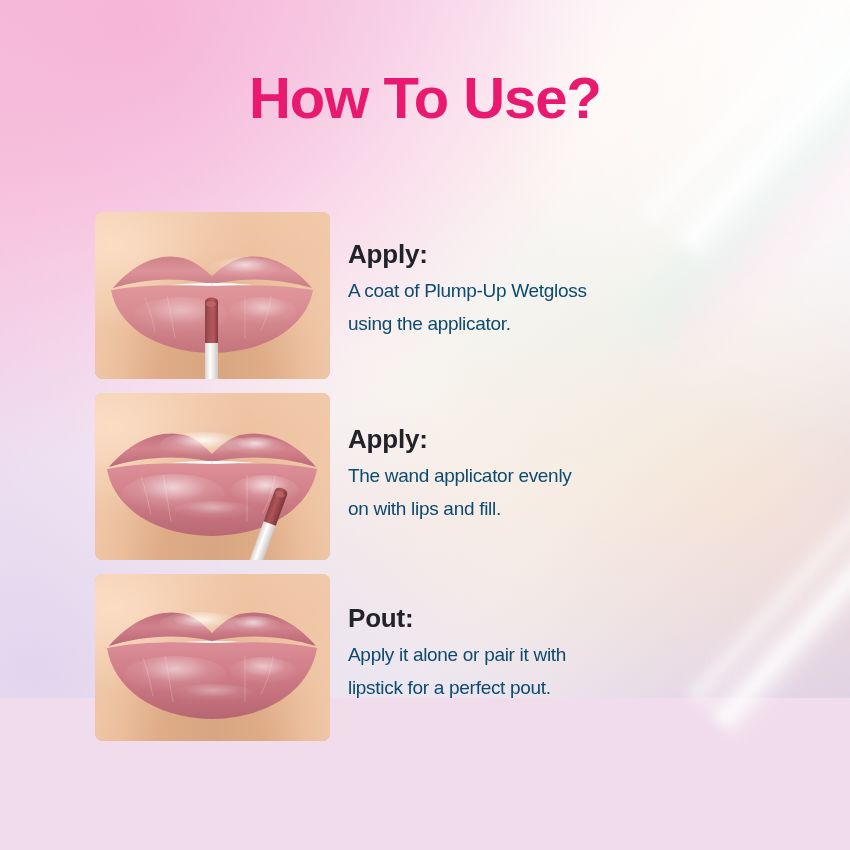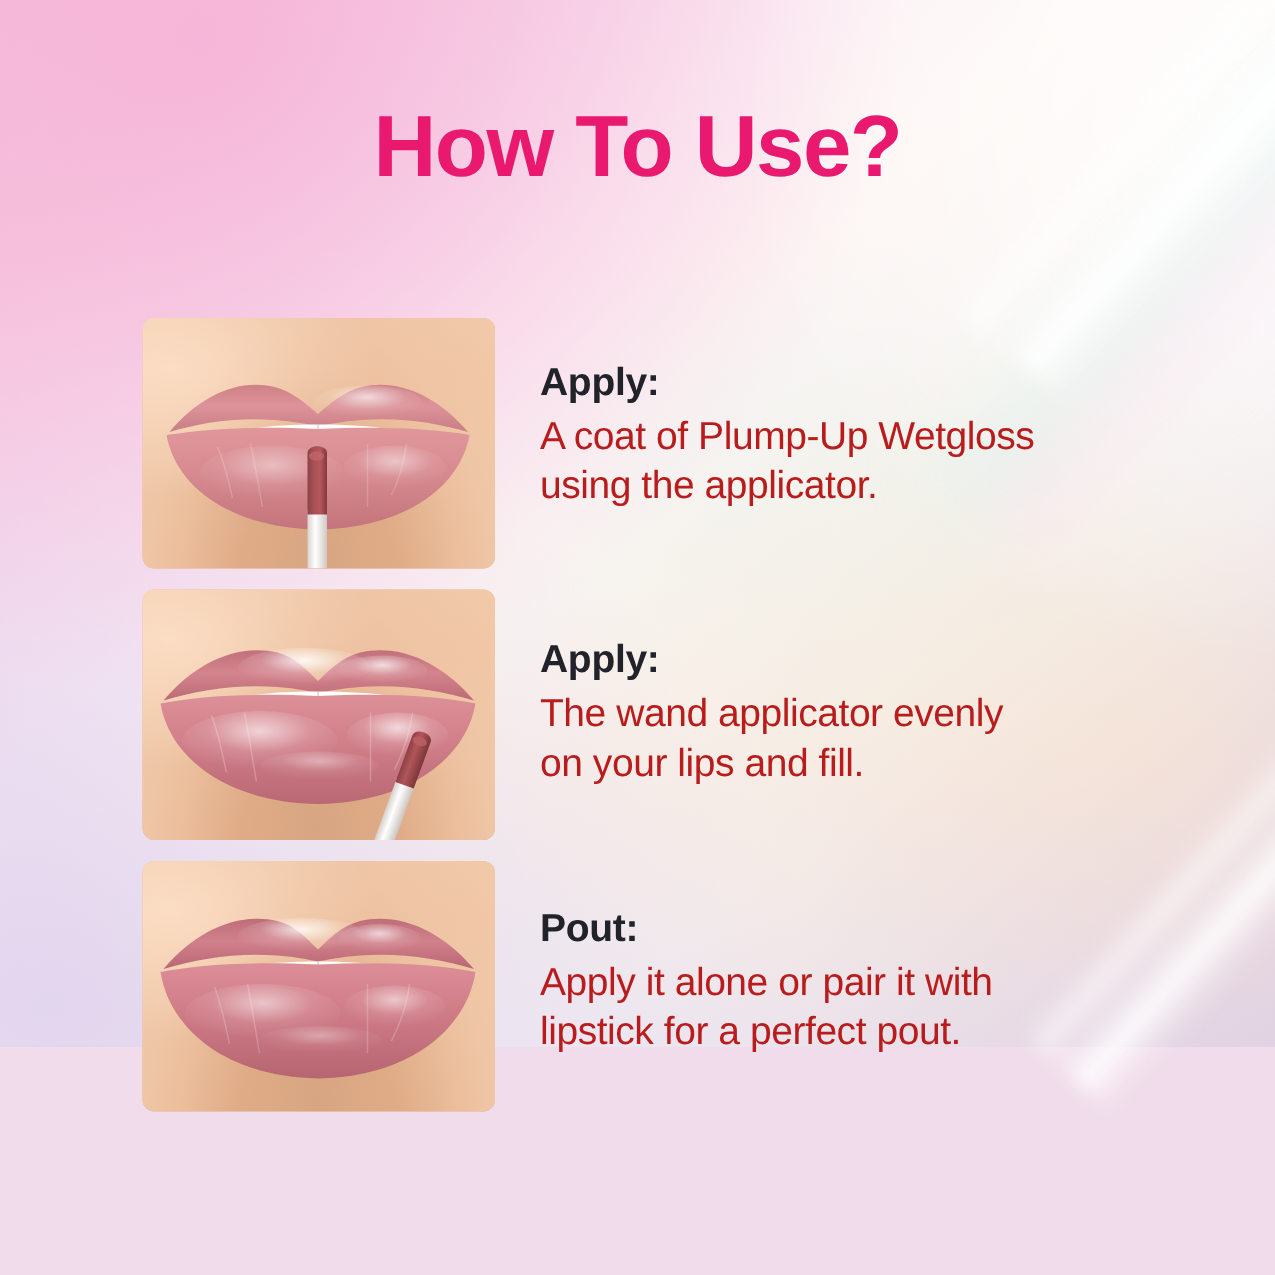--- a/index.html
+++ b/index.html
@@ -74,29 +74,29 @@
   .step:last-child{ margin-bottom:0; }
 
   .thumb{
     width:235px; height:167px;
     border-radius:8px;
     overflow:hidden;
     position:relative;
     flex:0 0 auto;
     background:#efc4a4;
   }
-  .step-text{ margin-left:30px; padding-top:26px; }
+  .step-text{ margin-left:18px; padding-top:26px; }
   .step-2 .step-text{ padding-top:30px; }
   .step-3 .step-text{ padding-top:28px; }
   .step-title{
     font-size:26px; font-weight:bold; color:#22222a;
     line-height:1.3; margin-bottom:2px; letter-spacing:-.2px;
   }
   .step-body{
-    font-size:26px; color:#b91c1c; line-height:33px; letter-spacing:-.3px;
+    font-size:19px; color:#0c4a6e; line-height:33px; letter-spacing:-.3px;
     white-space:pre-line;
   }
 
   
   .lips-art{ position:absolute; inset:0; }
   .skin{
     position:absolute; inset:0;
     background:
       radial-gradient(ellipse at 50% 120%, #e8b691 0%, #e6b28d 35%, #eec5a5 70%, #f2cdad 100%),
       linear-gradient(160deg,#f2cbab 0%, #e9b994 48%, #dfa983 100%);
@@ -272,21 +272,21 @@
               <rect x="172" y="128" width="13" height="48" fill="url(#stem2)"></rect>
               <path d="M172,98 C172,92 185,92 185,98 L185,131 L172,131 Z" fill="url(#tip2)"></path>
               <ellipse cx="178" cy="100" rx="5" ry="3" fill="#bd6064" opacity=".8"></ellipse>
             </g>
           </svg>
         </div>
       </div>
       <div class="step-text">
         <div class="step-title">Apply:</div>
         <div class="step-body">The wand applicator evenly
-on your lips and fill.</div>
+on with lips and fill.</div>
       </div>
     </div>
 
     <div class="step step-3">
       <div class="thumb">
         <div class="lips-art">
           <div class="skin"></div>
           <div class="skin-shade"></div>
           <svg width="235" height="167" viewBox="0 0 235 167" style="position:absolute;inset:0;">
             <defs>

